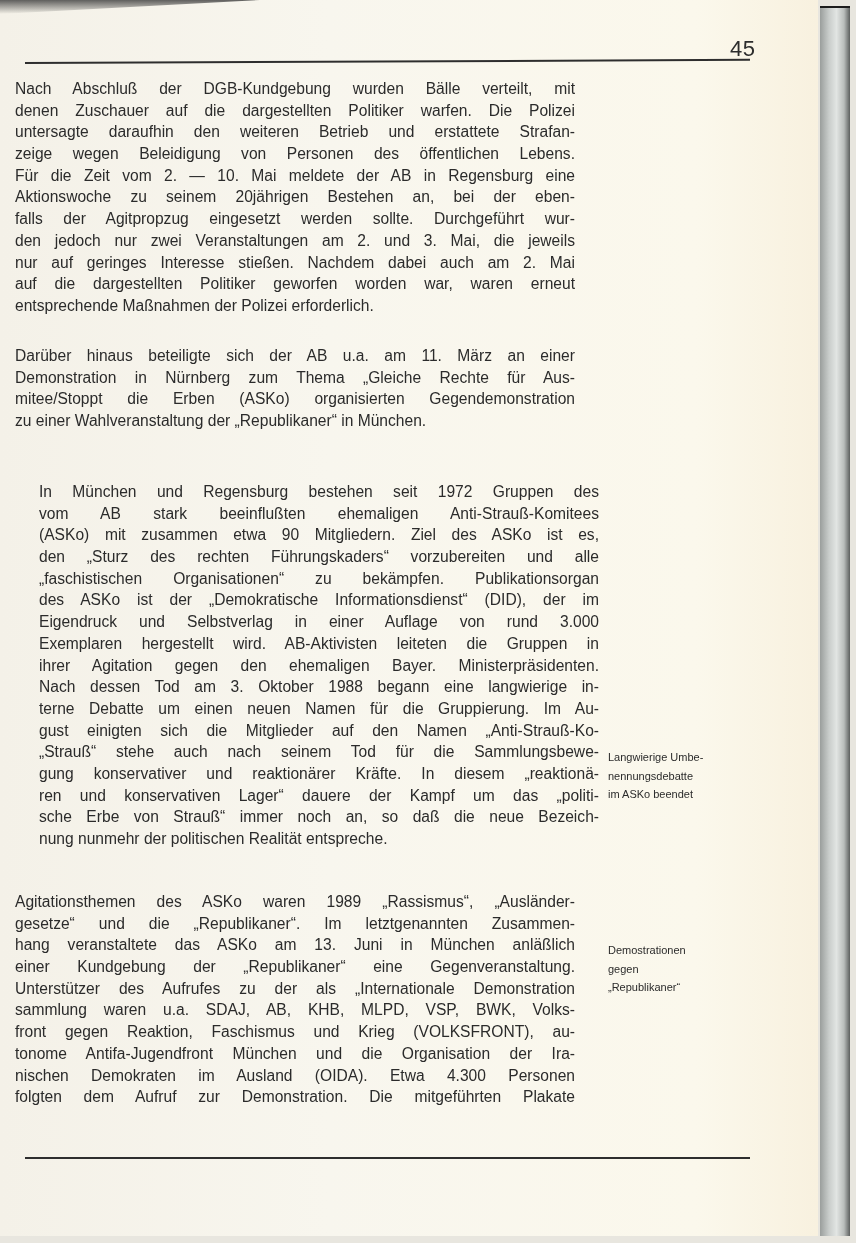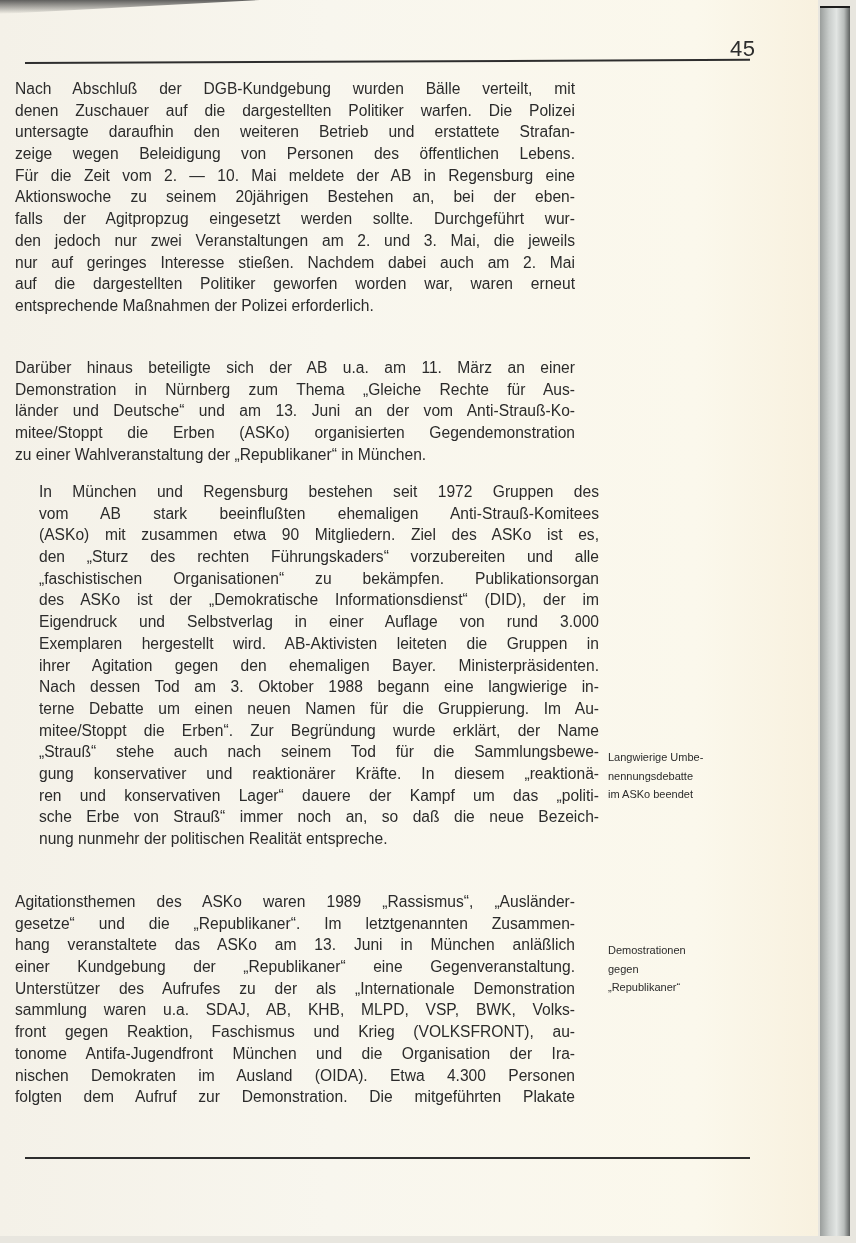--- a/index.html
+++ b/index.html
@@ -60,41 +60,40 @@
     <span class="line">zeige wegen Beleidigung von Personen des öffentlichen Lebens.</span>
     <span class="line">Für die Zeit vom 2. — 10. Mai meldete der AB in Regensburg eine</span>
     <span class="line">Aktionswoche zu seinem 20jährigen Bestehen an, bei der eben-</span>
     <span class="line">falls der Agitpropzug eingesetzt werden sollte. Durchgeführt wur-</span>
     <span class="line">den jedoch nur zwei Veranstaltungen am 2. und 3. Mai, die jeweils</span>
     <span class="line">nur auf geringes Interesse stießen. Nachdem dabei auch am 2. Mai</span>
     <span class="line">auf die dargestellten Politiker geworfen worden war, waren erneut</span>
     <span class="line last">entsprechende Maßnahmen der Polizei erforderlich.</span>
   </div>
 
-  <div class="body-text" style="top:345px;margin-top:12px;">
+  <div class="body-text" style="top:345px;">
     <span class="line">Darüber hinaus beteiligte sich der AB u.a. am 11. März an einer</span>
     <span class="line">Demonstration in Nürnberg zum Thema „Gleiche Rechte für Aus-</span>
-    <span class="line">länder und Deutsche“ und am 13. Juni an der vom Anti-Strauß-Ko-</span>
     <span class="line">mitee/Stoppt die Erben (ASKo) organisierten Gegendemonstration</span>
     <span class="line last">zu einer Wahlveranstaltung der „Republikaner“ in München.</span>
   </div>
 
   <div class="body-text" style="top:481px;margin-left:24px;">
     <span class="line">In München und Regensburg bestehen seit 1972 Gruppen des</span>
     <span class="line"><span>vom AB stark beeinflußten ehemaligen </span><span class="bold">Anti-Strauß-Komitees</span></span>
     <span class="line"><span class="bold">(ASKo)</span> <span>mit zusammen etwa 90 Mitgliedern. Ziel des ASKo ist es,</span></span>
     <span class="line">den „Sturz des rechten Führungskaders“ vorzubereiten und alle</span>
     <span class="line">„faschistischen Organisationen“ zu bekämpfen. Publikationsorgan</span>
     <span class="line">des ASKo ist der „Demokratische Informationsdienst“ (DID), der im</span>
     <span class="line">Eigendruck und Selbstverlag in einer Auflage von rund 3.000</span>
     <span class="line">Exemplaren hergestellt wird. AB-Aktivisten leiteten die Gruppen in</span>
     <span class="line">ihrer Agitation gegen den ehemaligen Bayer. Ministerpräsidenten.</span>
     <span class="line">Nach dessen Tod am 3. Oktober 1988 begann eine langwierige in-</span>
     <span class="line">terne Debatte um einen neuen Namen für die Gruppierung. Im Au-</span>
-    <span class="line">mitee/Stoppt die Erben“. Zur Begründung wurde erklärt, der Name</span>
+    <span class="line">gust einigten sich die Mitglieder auf den Namen „Anti-Strauß-Ko-</span>
     <span class="line">„Strauß“ stehe auch nach seinem Tod für die Sammlungsbewe-</span>
     <span class="line">gung konservativer und reaktionärer Kräfte. In diesem „reaktionä-</span>
     <span class="line">ren und konservativen Lager“ dauere der Kampf um das „politi-</span>
     <span class="line">sche Erbe von Strauß“ immer noch an, so daß die neue Bezeich-</span>
     <span class="line last">nung nunmehr der politischen Realität entspreche.</span>
   </div>
 
   <div class="body-text" style="top:891px;">
     <span class="line">Agitationsthemen des ASKo waren 1989 „Rassismus“, „Ausländer-</span>
     <span class="line">gesetze“ und die „Republikaner“. Im letztgenannten Zusammen-</span>

